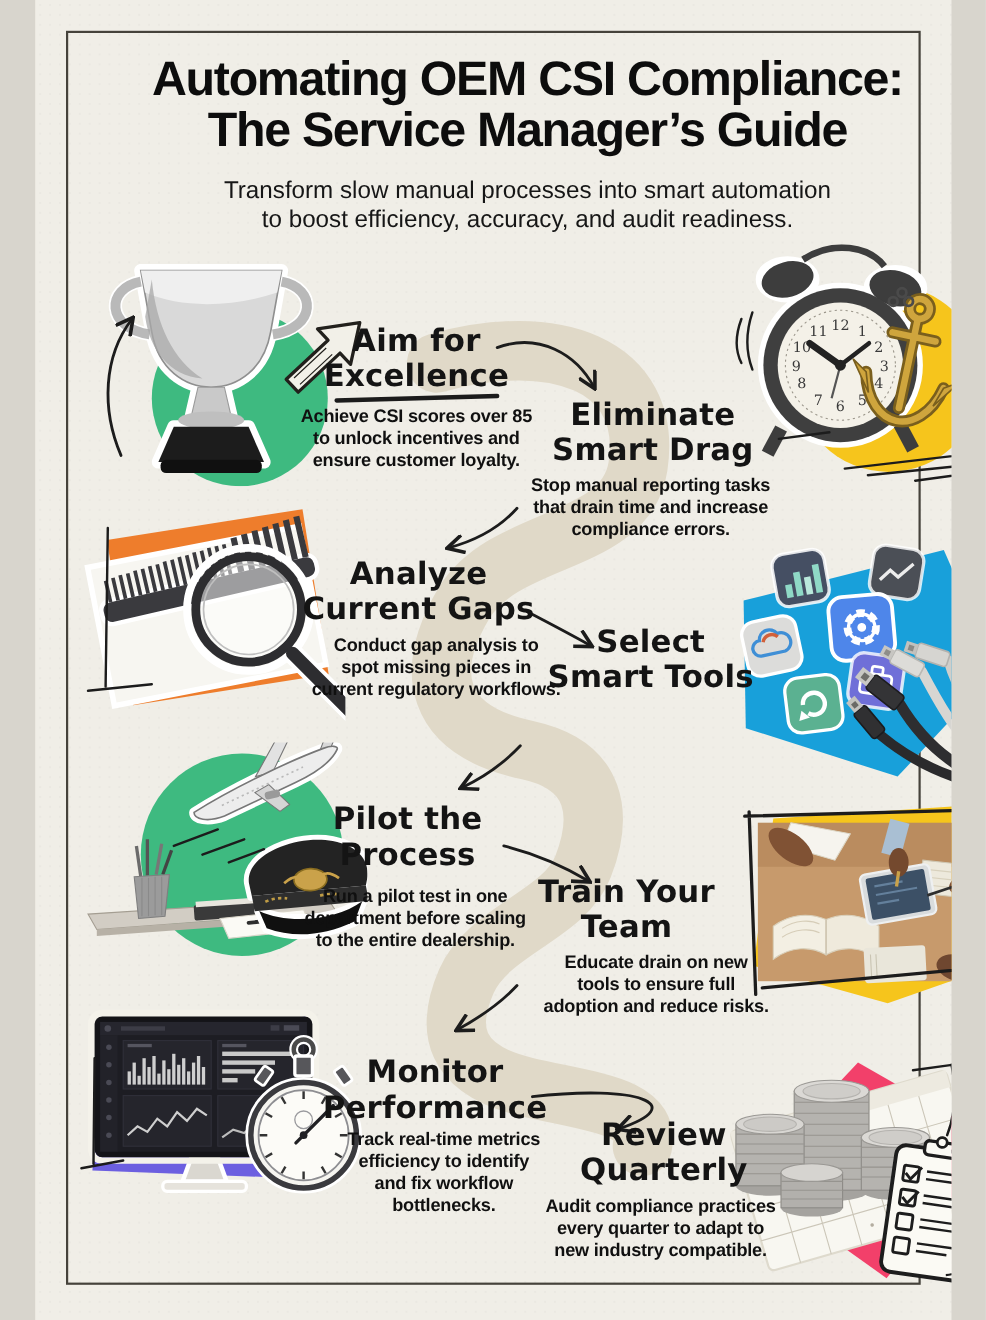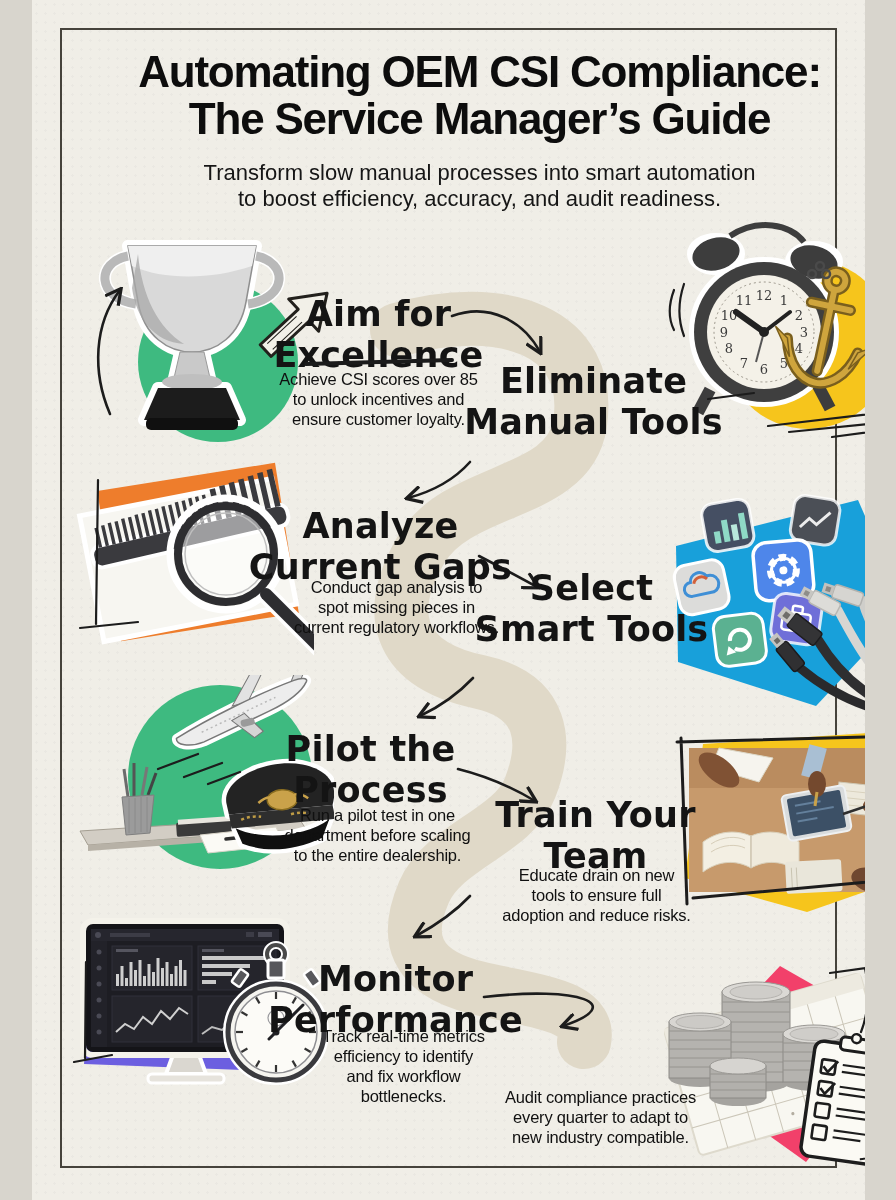--- a/index.html
+++ b/index.html
@@ -8,23 +8,23 @@
     background-image:radial-gradient(rgba(0,0,0,0.025) 1px, transparent 1.2px);
     background-size:9px 9px;
     font-family:"Liberation Sans",sans-serif;color:#111;}
   .frame{position:absolute;left:28px;top:28px;right:28px;bottom:32px;border:2px solid #45423b;pointer-events:none;}
   .pre{white-space:pre-line;}
   .title{position:absolute;left:0;top:48px;width:896px;margin:0;text-align:center;
     font-family:"Liberation Sans",sans-serif;font-weight:700;font-size:44px;line-height:1.07;letter-spacing:-1.2px;color:#0d0d0d;z-index:6;}
   .subtitle{position:absolute;left:0;top:160px;width:896px;margin:0;text-align:center;
     font-weight:400;font-size:22px;line-height:1.18;color:#161616;z-index:6;}
   .step-title{position:absolute;margin:0;transform:translateX(-50%);text-align:center;
-    font-family:"DejaVu Sans",sans-serif;font-weight:700;font-size:35px;line-height:1.16;letter-spacing:.2px;color:#141414;z-index:6;width:320px;}
+    font-family:"DejaVu Sans",sans-serif;font-weight:700;font-size:28px;line-height:1.16;letter-spacing:.2px;color:#141414;z-index:6;width:320px;}
   .step-desc{position:absolute;margin:0;transform:translateX(-50%);text-align:center;
-    font-weight:400;font-size:16.5px;line-height:1.21;letter-spacing:-.2px;color:#101010;z-index:6;width:260px;}
+    font-weight:700;font-size:16.5px;line-height:1.21;letter-spacing:-.2px;color:#101010;z-index:6;width:260px;}
   .underline{position:absolute;height:3.5px;background:#1b1b1b;border-radius:2px;transform:translateX(-50%) rotate(-1.6deg);z-index:6;}
   svg.ill{position:absolute;z-index:3;}
   #journey{position:absolute;left:0;top:0;z-index:1;}
   #arrows{position:absolute;left:0;top:0;z-index:5;pointer-events:none;}
 </style>
 </head>
 <body>
 
 <div class="page">
   <div class="frame"></div>
@@ -39,50 +39,55 @@
 to boost efficiency, accuracy, and audit readiness.</p>
 
   <h2 class="step-title pre" style="left:347px;top:294px;">Aim for
 Excellence</h2>
   <div class="underline" style="left:347px;top:360px;width:150px;"></div>
   <p class="step-desc pre" style="left:347px;top:370px;">Achieve CSI scores over 85
 to unlock incentives and
 ensure customer loyalty.</p>
 
   <h2 class="step-title pre" style="left:562px;top:361px;">Eliminate
-Manual Tools</h2>
+Smart Drag</h2>
+  <p class="step-desc pre" style="left:560px;top:432px;">Stop manual reporting tasks
+that drain time and increase
+compliance errors.</p>
 
   <h2 class="step-title pre" style="left:349px;top:506px;text-align:center;">Analyze
 Current Gaps</h2>
   <p class="step-desc pre" style="left:365px;top:578px;">Conduct gap analysis to
 spot missing pieces in
 current regulatory workflows.</p>
 
   <h2 class="step-title pre" style="left:560px;top:568px;">Select
 Smart Tools</h2>
 
   <h2 class="step-title pre" style="left:339px;top:729px;">Pilot the
 Process</h2>
   <p class="step-desc pre" style="left:346px;top:806px;">Run a pilot test in one
 department before scaling
 to the entire dealership.</p>
 
-  <h2 class="step-title pre" style="left:564px;top:795px;">Train Your
+  <h2 class="step-title pre" style="left:538px;top:795px;">Train Your
 Team</h2>
   <p class="step-desc pre" style="left:565px;top:866px;">Educate drain on new
 tools to ensure full
 adoption and reduce risks.</p>
 
   <h2 class="step-title pre" style="left:364px;top:959px;">Monitor
 Performance</h2>
   <p class="step-desc pre" style="left:372px;top:1027px;">Track real-time metrics
 efficiency to identify
 and fix workflow
 bottlenecks.</p>
 
+  <h2 class="step-title pre" style="left:572px;top:1016px;">Review
+Quarterly</h2>
   <p class="step-desc pre" style="left:569px;top:1088px;">Audit compliance practices
 every quarter to adapt to
 new industry compatible.</p>
 
   <svg class="ill" style="left:48px;top:232px;" width="255" height="210" viewBox="0 0 255 210">
     <circle cx="138" cy="130" r="80" fill="#3eba80"></circle>
     <g transform="translate(172,104) rotate(-43)" fill="#f2f0e8" stroke="#22201c" stroke-width="3" stroke-linejoin="round">
       <path d="M0,12 L52,12 L52,-2 L84,20 L52,42 L52,28 L0,28 Z"></path>
       <path d="M6,16 L46,16 M6,24 L46,24" stroke-width="1.1" fill="none"></path>
     </g>

